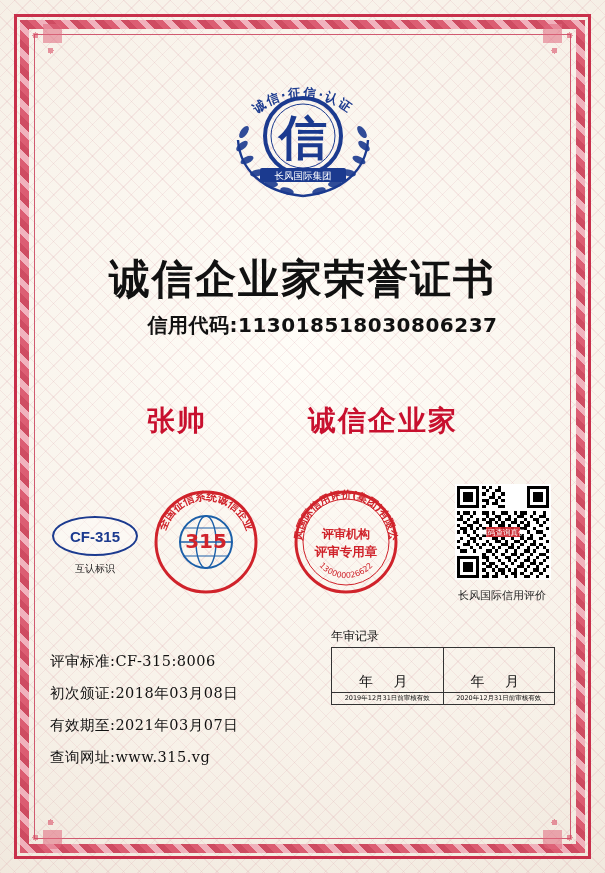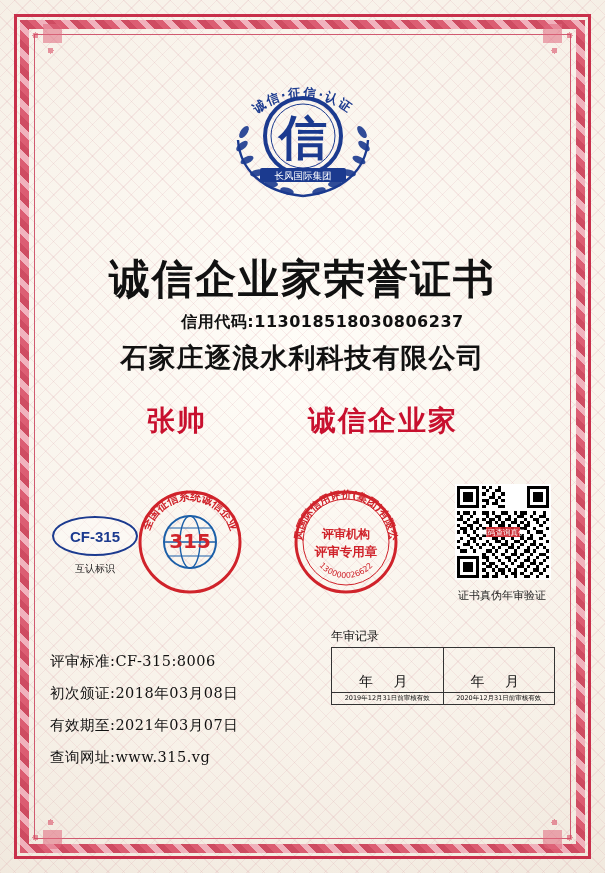--- a/index.html
+++ b/index.html
@@ -58,21 +58,21 @@
   .logo-svg{display:block;}
 
   
   .main-title{
     position:absolute;top:208px;left:0;right:0;text-align:center;
     font-size:41px;font-weight:bold;letter-spacing:2px;color:#111;
     font-family:"DejaVu Sans","Liberation Sans",sans-serif;
   }
   .credit-code{
     position:absolute;top:268px;left:0;right:0;text-align:center;
-    font-size:16px;font-weight:bold;color:#111;letter-spacing:.5px;
+    font-size:20px;font-weight:bold;color:#111;letter-spacing:.5px;
     padding-left:40px;
   }
   .company{
     position:absolute;top:296px;left:0;right:0;text-align:center;
     font-size:27px;font-weight:bold;color:#111;letter-spacing:1px;
   }
   .row-names{
     position:absolute;top:358px;left:0;right:0;
     display:flex;justify-content:center;gap:101px;
     color:#c8102e;font-size:28px;font-weight:bold;letter-spacing:2px;
@@ -85,21 +85,21 @@
   .seal{position:absolute;}
   .cf-badge{left:6px;top:40px;width:90px;text-align:center;}
   .cf-oval{
     width:82px;height:36px;border-radius:50%;
     border:2px solid #1b3a8f;display:flex;align-items:center;justify-content:center;
     color:#1b3a8f;font-weight:bold;font-size:15px;font-family:Liberation Sans, sans-serif;
     background:rgba(255,255,255,.35);
     margin:0 auto;
   }
   .cf-caption{font-size:10px;color:#222;margin-top:6px;}
-  .seal2{left:90px;top:10px;width:112px;height:112px;}
+  .seal2{left:106px;top:10px;width:112px;height:112px;}
   .seal3{left:246px;top:10px;width:112px;height:112px;}
   .qr{
     position:absolute;right:10px;top:8px;width:96px;height:96px;
     background:#fff;padding:2px;box-sizing:border-box;
   }
   .qr-caption{position:absolute;right:0px;top:112px;width:118px;text-align:center;font-size:11px;color:#222;}
 
   
   .bottom{
     position:absolute;left:2px;top:600px;right:2px;bottom:0;
@@ -183,21 +183,20 @@
       <span class="sr">信</span>
       <span class="sr">长风国际集团</span>
     </div>
 
     <div class="main-title">诚信企业家荣誉证书</div>
 
     <div class="credit-code">
       <span>信用代码:</span><span>113018518030806237</span>
     </div>
 
-    <div class="company">石家庄逐浪水利科技有限公司</div>
 
     <div class="row-names">
       <span>张帅</span>
       <span>诚信企业家</span>
     </div>
 
     <div class="seals">
 
       <div class="seal cf-badge">
         <div class="cf-oval">CF-315</div>
@@ -465,21 +464,21 @@
               <rect x="25" y="28" width="1" height="1"></rect>
               <rect x="28" y="28" width="1" height="1"></rect>
           </g>
           <g fill="#d0232b" opacity=".9">
             <rect x="9" y="13" width="11" height="3"></rect>
           </g>
           <text x="14.5" y="15.6" text-anchor="middle" font-size="2.4" fill="#fff" font-family="DejaVu Sans, sans-serif">扫码查询真伪</text>
         </svg>
         <span class="sr">扫码查询真伪</span>
       </div>
-      <div class="qr-caption">证书真伪年审验证</div>
+      <div class="qr-caption">长风国际信用评价</div>
     </div>
 
     <div class="bottom">
       <div class="info-list">
         <div>评审标准:CF-315:8006</div>
         <div>初次颁证:2018年03月08日</div>
         <div>有效期至:2021年03月07日</div>
         <div>查询网址:www.315.vg</div>
       </div>
 

